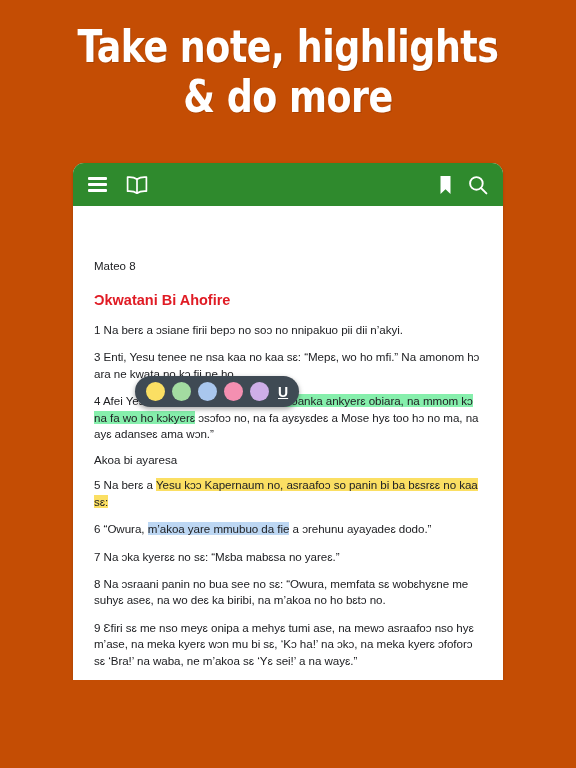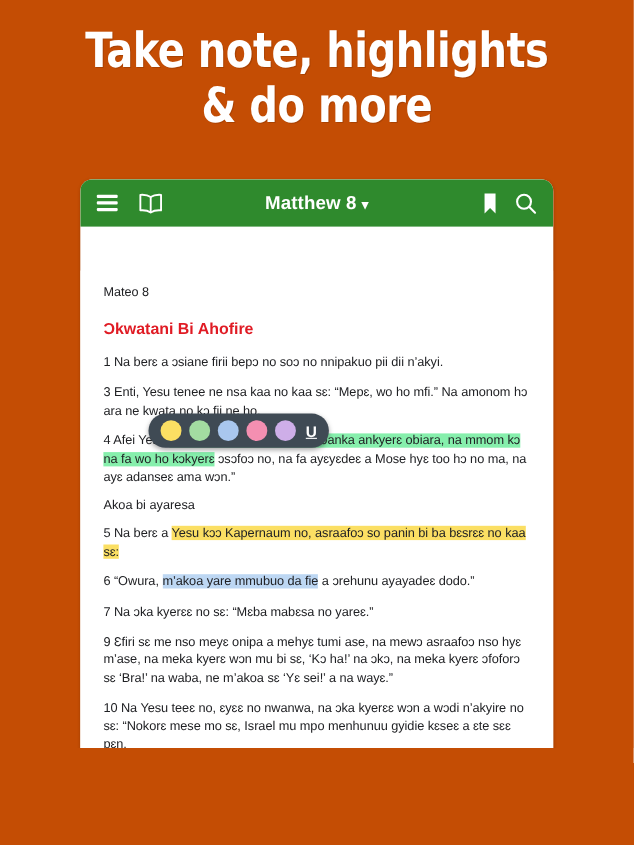--- a/index.html
+++ b/index.html
@@ -249,24 +249,20 @@
           </span>
         </div>
         <div class="icon-btn">
           <svg width="24" height="20" viewBox="0 0 24 20" aria-hidden="true">
             <path d="M12 4.2 C9.6 2.4 6.4 1.8 2.6 2.1 L2.6 16.2 C6.4 15.9 9.6 16.5 12 18.2 C14.4 16.5 17.6 15.9 21.4 16.2 L21.4 2.1 C17.6 1.8 14.4 2.4 12 4.2 Z" fill="none" stroke="#ffffff" stroke-width="1.7" stroke-linejoin="round"></path>
             <line x1="12" y1="4.2" x2="12" y2="18.2" stroke="#ffffff" stroke-width="1.7"></line>
           </svg>
         </div>
       </div>
 
-      <div class="appbar-title">
-        <span>Matthew 8</span>
-        <span class="caret">▾</span>
-      </div>
 
       <div class="right-icons">
         <div class="icon-btn">
           <svg width="13" height="20" viewBox="0 0 13 20" aria-hidden="true">
             <path d="M1.5 1 H11.5 V19 L6.5 14.2 L1.5 19 Z" fill="#ffffff"></path>
           </svg>
         </div>
         <div class="icon-btn">
           <svg width="20" height="20" viewBox="0 0 20 20" aria-hidden="true">
             <circle cx="8.4" cy="8.4" r="6.3" fill="none" stroke="#ffffff" stroke-width="1.9"></circle>
@@ -293,20 +289,21 @@
 
       <p class="verse">
         <span>5 Na berɛ a </span><span class="hl-yellow">Yesu kɔɔ Kapernaum no, asraafoɔ so panin bi ba bɛsrɛɛ no kaa sɛ:</span><span></span>
       </p>
 
       <p class="verse">
         <span>6 “Owura, </span><span class="hl-blue">m’akoa yare mmubuo da fie</span><span> a ɔrehunu ayayadeɛ dodo.”</span>
       </p>
 
       <p class="verse">7 Na ɔka kyerɛɛ no sɛ: “Mɛba mabɛsa no yareɛ.”</p>
+      <p class="verse">8 Na ɔsraani panin no bua see no sɛ: “Owura, memfata sɛ wobɛhyɛne me suhyɛ aseɛ, na wo deɛ ka biribi, na m’akoa no ho bɛtɔ no.</p>
       <p class="verse">9 Ɛfiri sɛ me nso meyɛ onipa a mehyɛ tumi ase, na mewɔ asraafoɔ nso hyɛ m’ase, na meka kyerɛ wɔn mu bi sɛ, ‘Kɔ ha!’ na ɔkɔ, na meka kyerɛ ɔfoforɔ sɛ ‘Bra!’ na waba, ne m’akoa sɛ ‘Yɛ sei!’ a na wayɛ.”</p>
       <p class="verse">10 Na Yesu teeɛ no, ɛyɛɛ no nwanwa, na ɔka kyerɛɛ wɔn a wɔdi n’akyire no sɛ: “Nokorɛ mese mo sɛ, Israel mu mpo menhunuu gyidie kɛseɛ a ɛte sɛɛ pɛn.</p>
       <p class="verse">11 Na mese mo sɛ nnipa bebree firi apueeɛ fam ne atɔeɛ fam bɛba na wɔne Abraham, Isak ne Yakob abɛtena adidiiɛ wɔ ɔsoro ahennie no mu,</p>
 
       <div class="hl-popup">
         <span class="swatch" style="background:#fbdf63"></span>
         <span class="swatch" style="background:#a3dca1"></span>
         <span class="swatch" style="background:#a9c7ee"></span>
         <span class="swatch" style="background:#f48fb1"></span>
         <span class="swatch" style="background:#ceaee8"></span>

